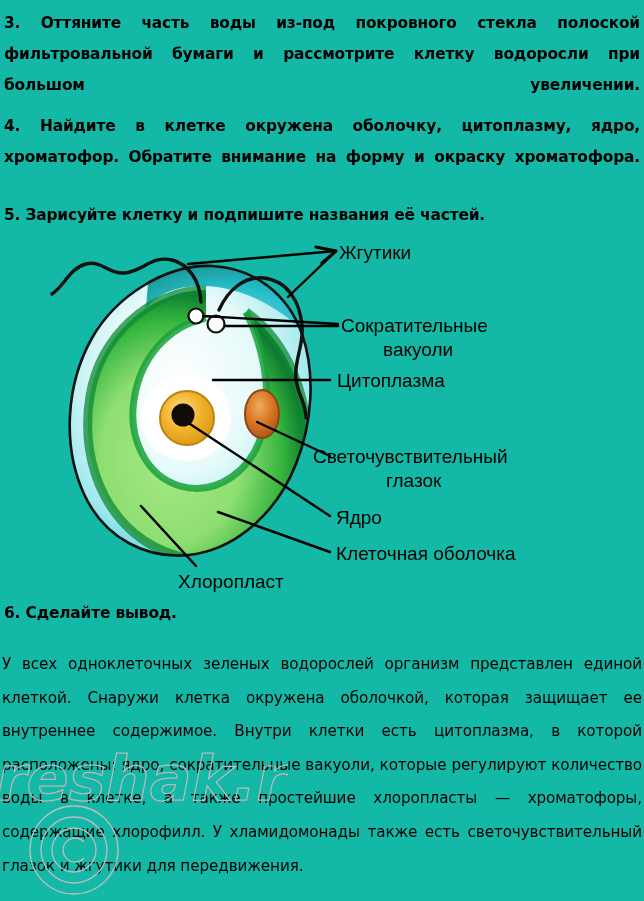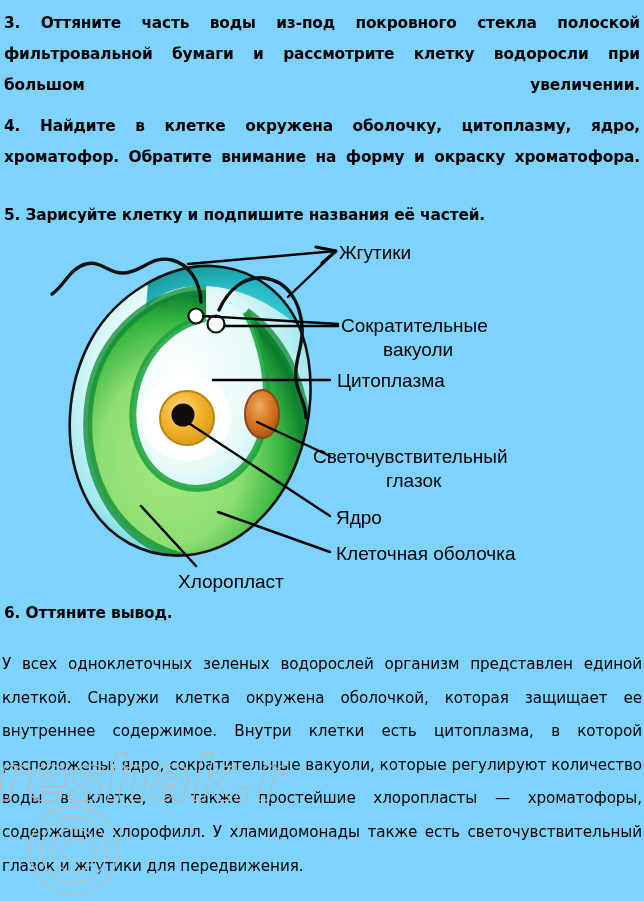--- a/index.html
+++ b/index.html
@@ -13,21 +13,21 @@
     position: relative;
     overflow: hidden;
     font-family: "Liberation Sans", "DejaVu Sans", sans-serif;
     color: #000000;
   }
 
   .page {
     position: relative;
     width: 644px;
     height: 901px;
-    background: #7dd3fc;
+    background: #14b8a6;
   }
 
   
   .task-para {
     position: absolute;
     left: 4px;
     width: 636px;
     font-family: "DejaVu Sans", sans-serif;
     font-weight: 700;
     font-size: 15.4px;
@@ -294,21 +294,21 @@
       <text class="fig-label" x="336" y="296">Ядро</text>
 
       <text class="fig-label" x="336" y="332">Клеточная оболочка</text>
 
       <text class="fig-label" x="178" y="360">Хлоропласт</text>
     </svg>
   </div>
 
   <div class="task-heading-only" id="task6">
     <span>6.</span>
-    <span>Оттяните вывод.</span>
+    <span>Сделайте вывод.</span>
   </div>
 
   <div class="conclusion">У всех одноклеточных зеленых водорослей организм представлен единой клеткой. Снаружи клетка окружена оболочкой, которая защищает ее внутреннее содержимое. Внутри клетки есть цитоплазма, в которой расположены: ядро, сократительные вакуоли, которые регулируют количество воды в клетке, а также простейшие хлоропласты — хроматофоры, содержащие хлорофилл. У хламидомонады также есть светочувствительный глазок и жгутики для передвижения.</div>
 
   <div class="watermark">
     <svg viewBox="0 0 300 165" xmlns="http://www.w3.org/2000/svg">
       <text class="wm-text" x="8" y="58">reshak.ru</text>
       <g>
         <circle class="wm-c" cx="86" cy="108" r="44"></circle>
         <circle class="wm-c" cx="86" cy="108" r="33"></circle>

